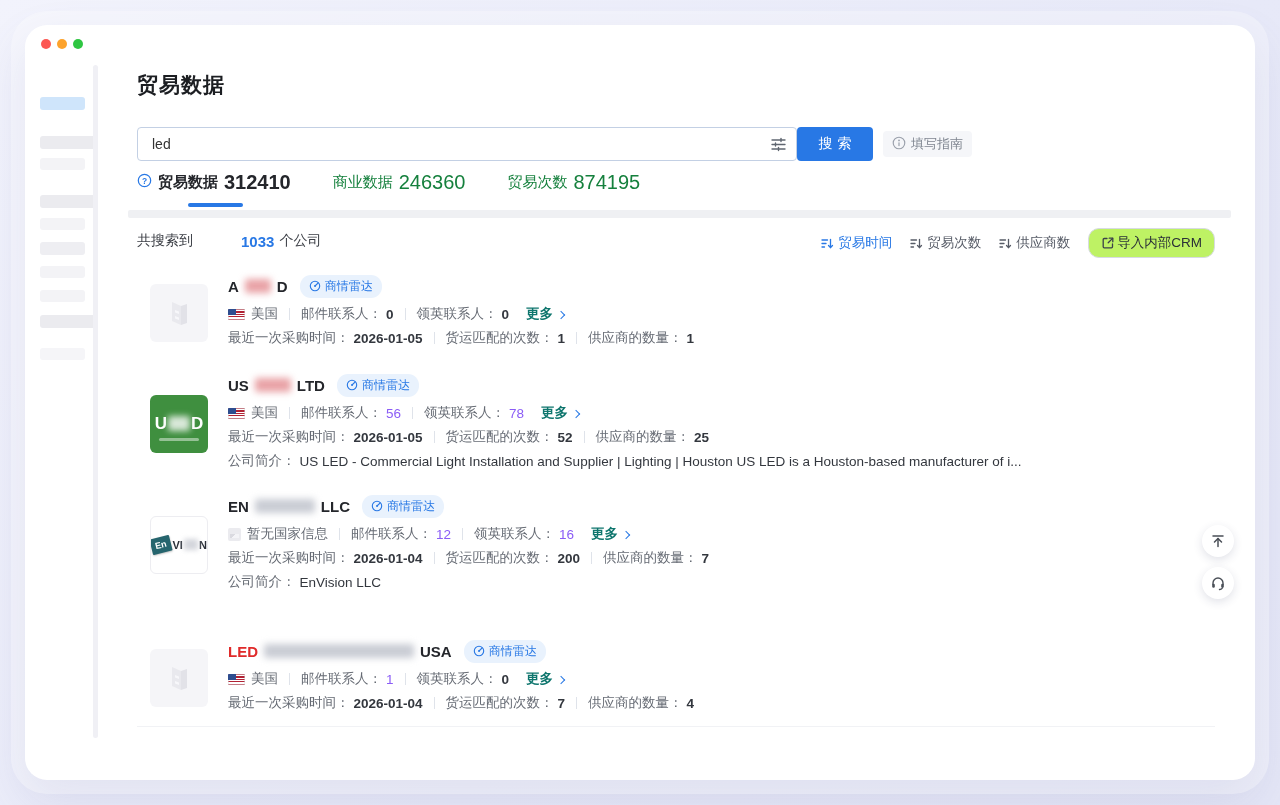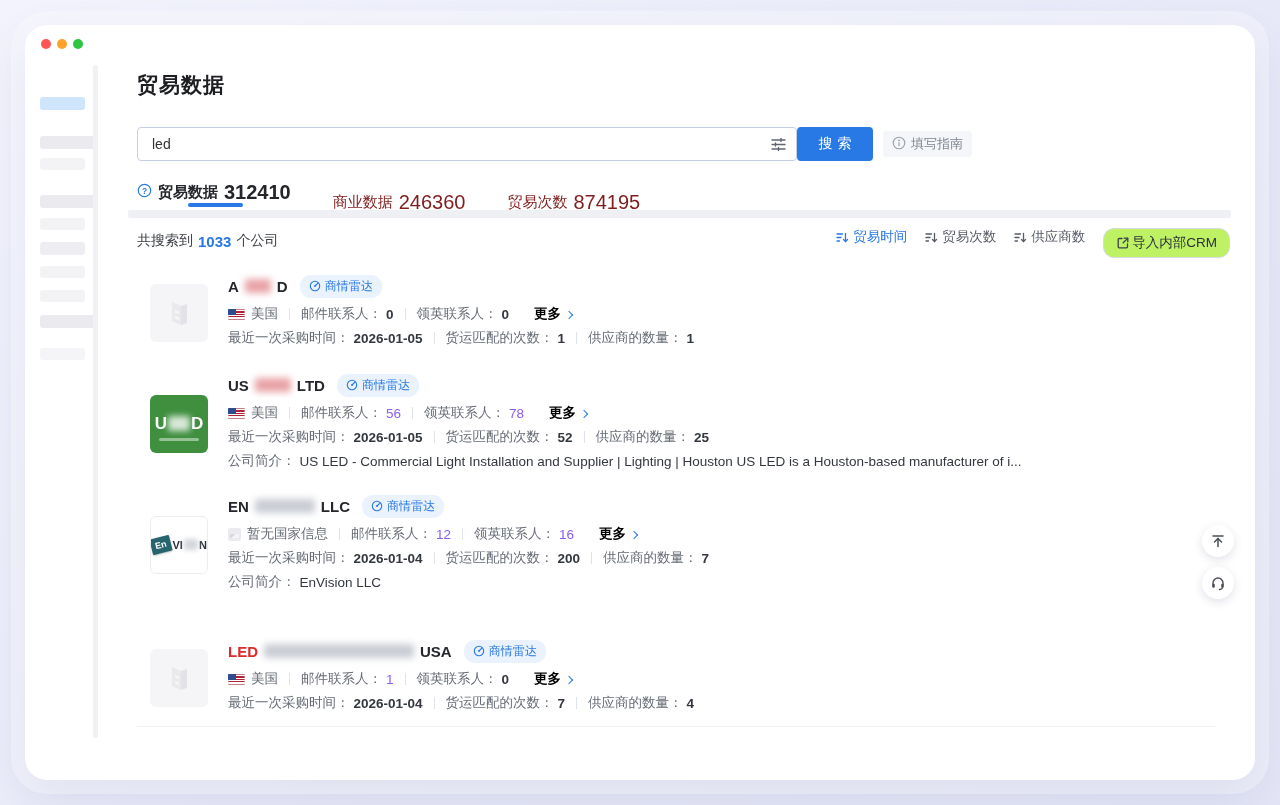--- a/index.html
+++ b/index.html
@@ -22,27 +22,27 @@
   .filter-ic { position:absolute; right:9px; top:8px; }
   .search-btn { position:absolute; left:772px; top:102px; width:76px; height:34px; background:#2878e5; color:#fff;
                 border:0; border-radius:4px; font-size:14px; letter-spacing:5px; padding-left:5px; cursor:pointer; font-family:inherit; }
   .guide { position:absolute; left:858px; top:106px; height:26px; display:flex; align-items:center; gap:5px;
            background:#f5f6f9; border-radius:4px; padding:0 9px; color:#7f8590; font-size:13px; cursor:pointer; }
   
   .tabs { position:absolute; left:112px; top:146px; display:flex; gap:42px; align-items:center; }
   .tab { display:flex; align-items:center; gap:6px; cursor:pointer; }
   .tab .tlabel { font-size:15px; font-weight:bold; color:#24262b; }
   .tab .tcount { font-size:20px; font-weight:bold; color:#24262b; }
-  .tab.inactive .tlabel, .tab.inactive .tcount { color:#7f1d1d; font-weight:normal;margin-top:20px; }
+  .tab.inactive .tlabel, .tab.inactive .tcount { color:#15803d; font-weight:normal; }
   .tab-underline { position:absolute; left:163px; top:178px; width:55px; height:4px; background:#2878e5; border-radius:2px; }
   .graybar { position:absolute; left:103px; top:185px; width:1103px; height:8px; background:#eff0f3; border-radius:2px; }
   
   .summary { position:absolute; left:112px; top:207px; font-size:14px; color:#3a3d44; display:flex; align-items:center; gap:5px; }
-  .summary .count { color:#2878e5; font-weight:bold; font-size:15px; }
-  .controls { position:absolute; right:25px; top:203px; display:flex; align-items:flex-start; gap:18px; }
+  .summary .count { color:#2878e5; font-weight:bold; font-size:15px;margin-left:43px; }
+  .controls { position:absolute; right:40px; top:203px; display:flex; align-items:center; gap:18px; }
   .sort { display:flex; align-items:center; gap:4px; font-size:13.5px; color:#565b66; cursor:pointer; }
   .sort.active { color:#2878e5; }
   .crm-btn { display:flex; align-items:center; gap:2px; height:30px; padding:0 12px; background:#bef264;
              border:1px solid #d7dbe2; border-radius:11px; font-size:13.5px; color:#2b3038; cursor:pointer; font-family:inherit; }
   
   .card { position:absolute; left:125px; right:40px; display:flex; gap:20px; align-items:center; }
   .logo { flex:0 0 58px; width:58px; height:58px; border-radius:6px; display:flex; align-items:center; justify-content:center; overflow:hidden; }
   .logo.ph { background:#f5f5f8; }
   .logo.uslogo { background:#3f8f3f; position:relative; color:#fff; font-weight:bold; }
   .uslogo .biglet { font-size:17px; }
@@ -59,21 +59,21 @@
   .cname .red { color:#e02a2a; }
   .blurseg { display:inline-block; height:14px; border-radius:2px; filter:blur(3.5px); margin:0 6px; }
   .blurseg.pink { background:#e9a2a6; }
   .blurseg.gray { background:#c9ccd4; }
   .badge { display:inline-flex; align-items:center; gap:4px; background:#e9f2fd; color:#2878e5; font-size:12px;
            padding:3px 9px; border-radius:11px; margin-left:12px; cursor:pointer; white-space:nowrap; }
   .frow { display:flex; align-items:center; font-size:13.5px; color:#666b74; height:24px; white-space:nowrap; overflow:hidden; }
   .sep { width:1px; height:12px; background:#dfe3ea; margin:0 11px; flex:0 0 1px; }
   .val { color:#33373e; font-weight:bold; margin-left:4px; }
   .val.blue { color:#8b5cf6; font-weight:400; }
-  .more { display:flex; align-items:center; color:#000000; margin-left:25px; cursor:pointer; font-weight:600; }
+  .more { display:flex; align-items:center; color:#0f766e; margin-left:17px; cursor:pointer; font-weight:600; }
   .chev { width:6px; height:6px; border-top:1.6px solid #2878e5; border-right:1.6px solid #2878e5;
           transform:rotate(45deg); margin-left:5px; margin-top:1px; }
   .flag-us { position:relative; width:17px; height:11px; border-radius:1px; overflow:hidden; margin-right:6px; flex:0 0 17px;
              background:repeating-linear-gradient(180deg,#b22234 0 1.2px,#fff 1.2px 2.4px); box-shadow:inset 0 0 0 .5px #d8d8d8; }
   .flag-us::before { content:""; position:absolute; left:0; top:0; width:7.5px; height:6px; background:#2e4d8f; }
   .noimg { width:13px; height:13px; background:#ebebef; border-radius:2px; margin-right:6px; position:relative; flex:0 0 13px; }
   .noimg::after { content:""; position:absolute; left:2px; top:6px; width:9px; height:4px;
                   background:linear-gradient(135deg,#dadae0 40%,#f4f4f7 40%); }
   .truncline { max-width:990px; overflow:hidden; text-overflow:ellipsis; }
   .bottom-div { position:absolute; left:112px; right:40px; top:701px; height:1px; background:#f1f2f5; }

